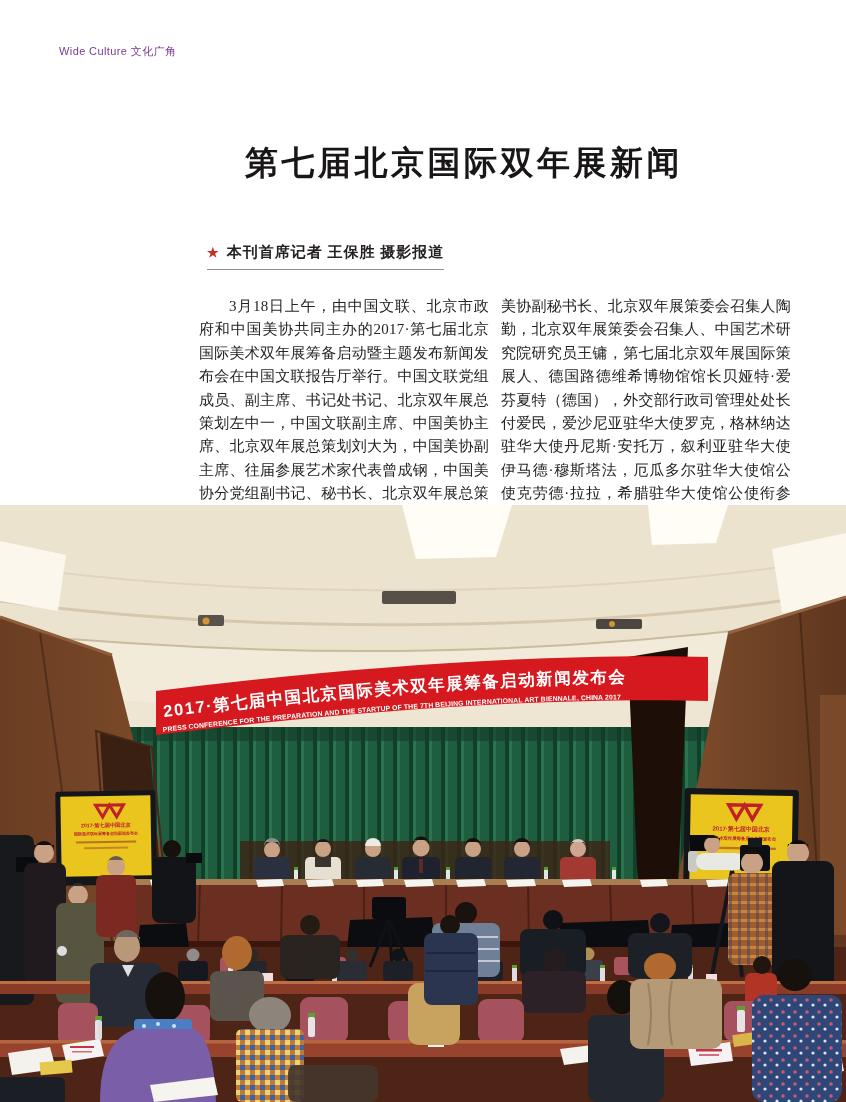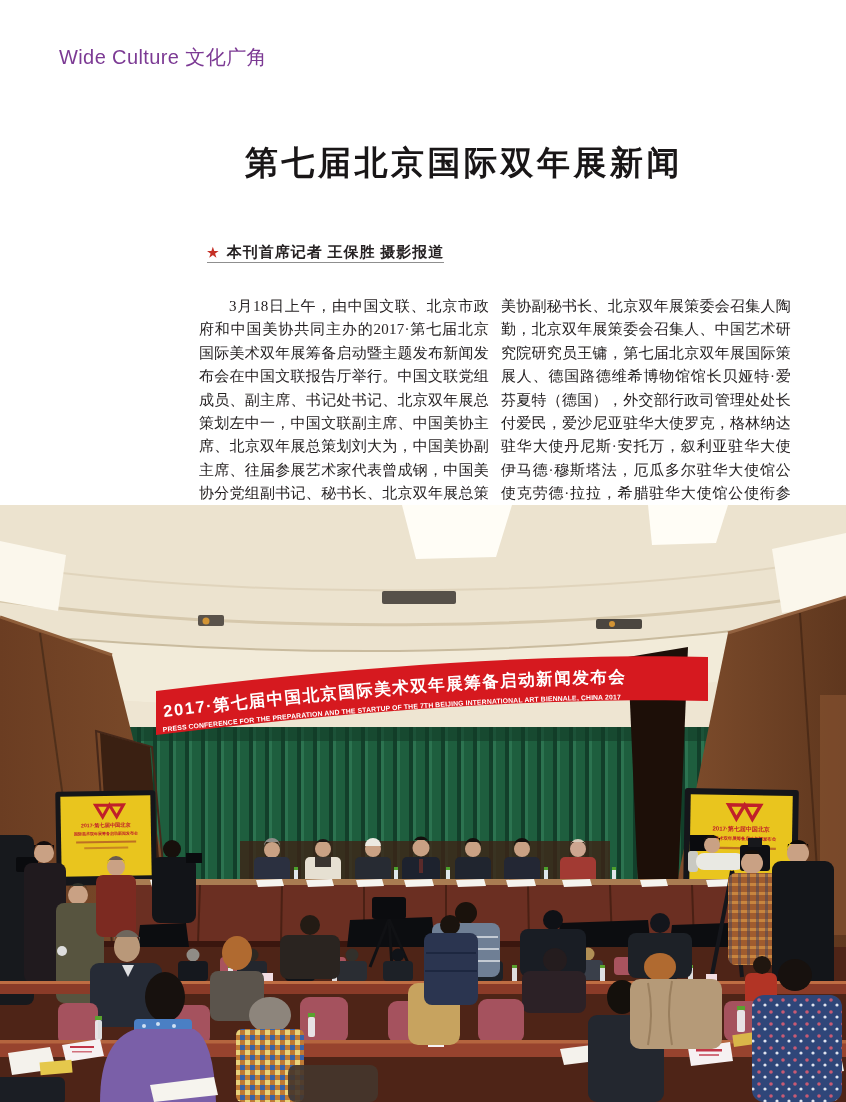--- a/index.html
+++ b/index.html
@@ -1,22 +1,22 @@
 <!DOCTYPE html>
 <html><head>
 <meta charset="utf-8">
 <style>
   html,body{margin:0;padding:0;background:#ffffff;}
   .page{position:relative;width:846px;height:1102px;background:#fff;overflow:hidden;
         font-family:"Liberation Serif","DejaVu Serif",serif;}
   .kicker{position:absolute;left:59px;top:44px;font-family:"Liberation Sans","DejaVu Sans",sans-serif;
-          font-size:20px;letter-spacing:.4px;color:#7c3a94;font-weight:400;}
+          font-size:11px;letter-spacing:.4px;color:#7c3a94;font-weight:400;}
   .title{position:absolute;left:207px;top:140px;width:560px;font-size:33px;line-height:46px;
          font-weight:700;color:#191617;letter-spacing:3.5px;margin-left:38px;}
-  .byline{position:absolute;left:207px;top:243px;border-bottom:1.5px solid #8f8f8f;
+  .byline{position:absolute;left:207px;top:243px;padding-bottom:7px;border-bottom:1.5px solid #8f8f8f;
           font-size:15px;font-weight:700;color:#262223;letter-spacing:1px;min-width:228px;}
   .byline .star{color:#c53026;font-size:13px;margin-right:7px;}
   .colL,.colR{position:absolute;top:295px;width:290px;font-size:15px;line-height:23.4px;
           text-align:justify;color:#262223;letter-spacing:.2px;}
   .colL{left:199px;text-indent:2em;}
   .colR{left:501px;}
   .photo{position:absolute;left:0;top:505px;width:846px;height:597px;}
   .caption{position:absolute;left:35px;top:511px;width:205px;font-family:"Liberation Sans","DejaVu Sans",sans-serif;
           font-size:11px;font-weight:700;line-height:14.6px;color:#2a2a28;white-space:pre-line;z-index:5;}
   svg text{font-family:"Liberation Sans","DejaVu Sans",sans-serif;}

